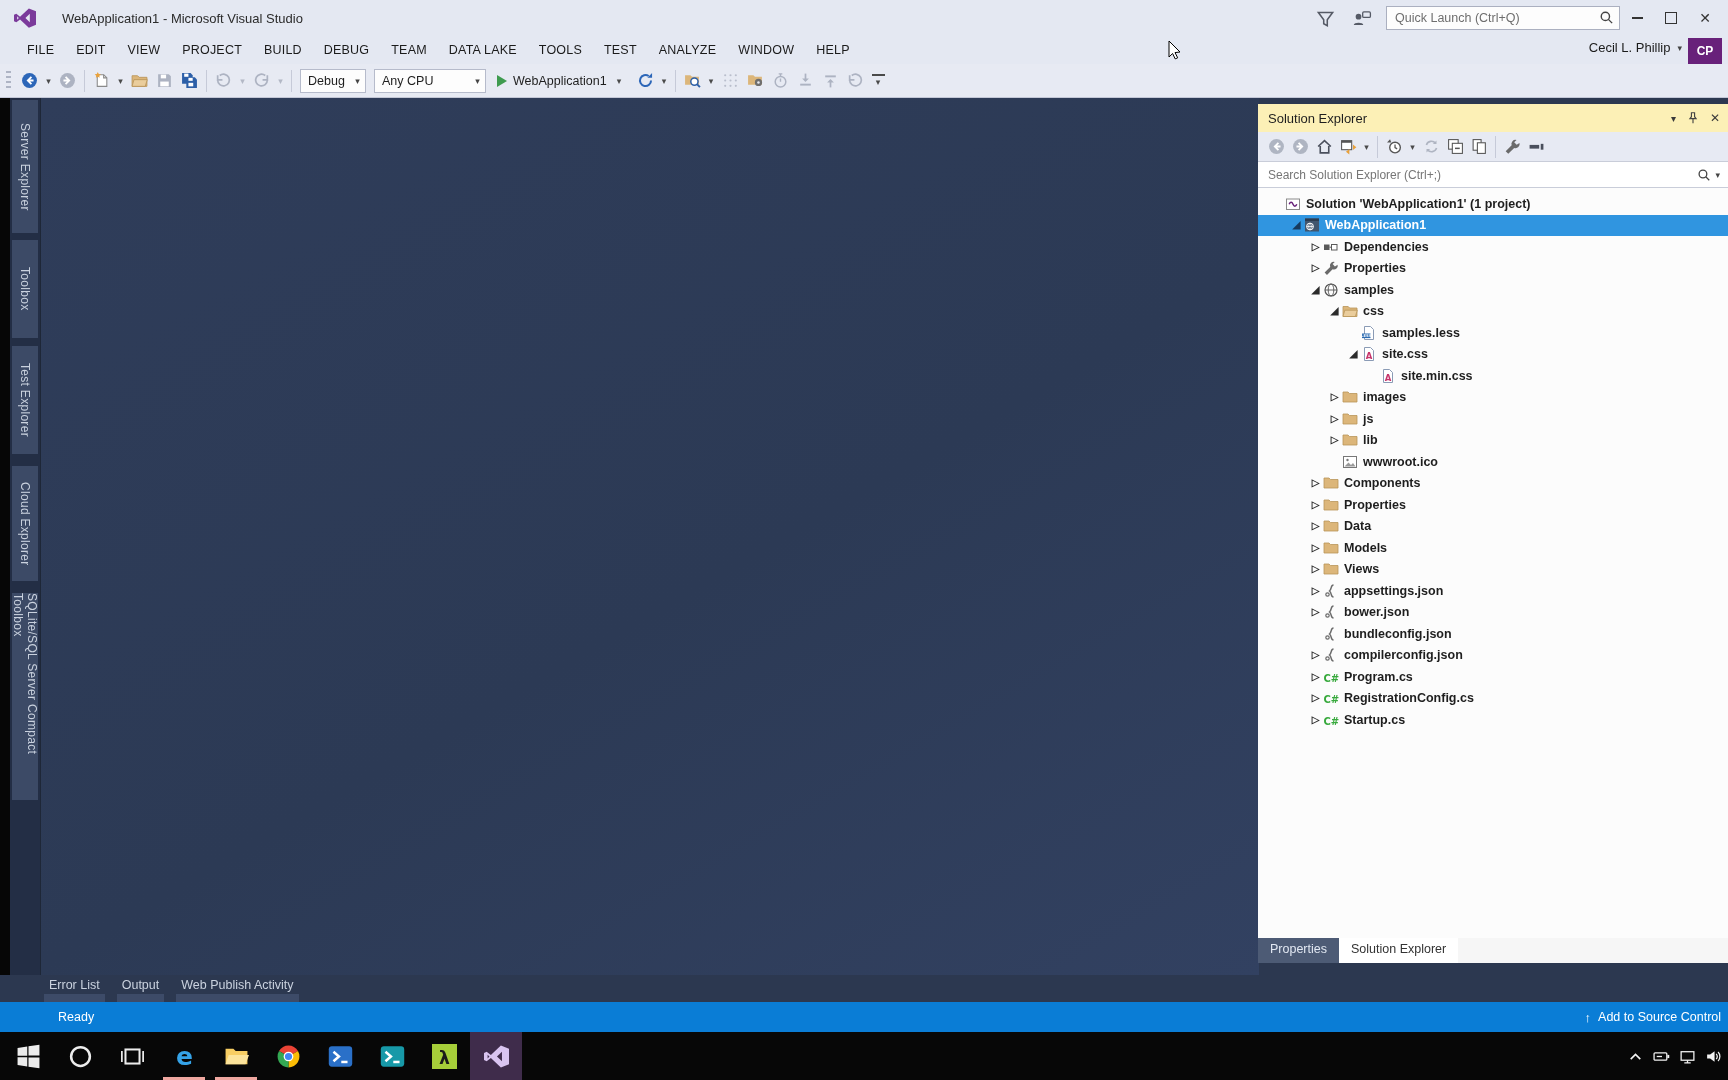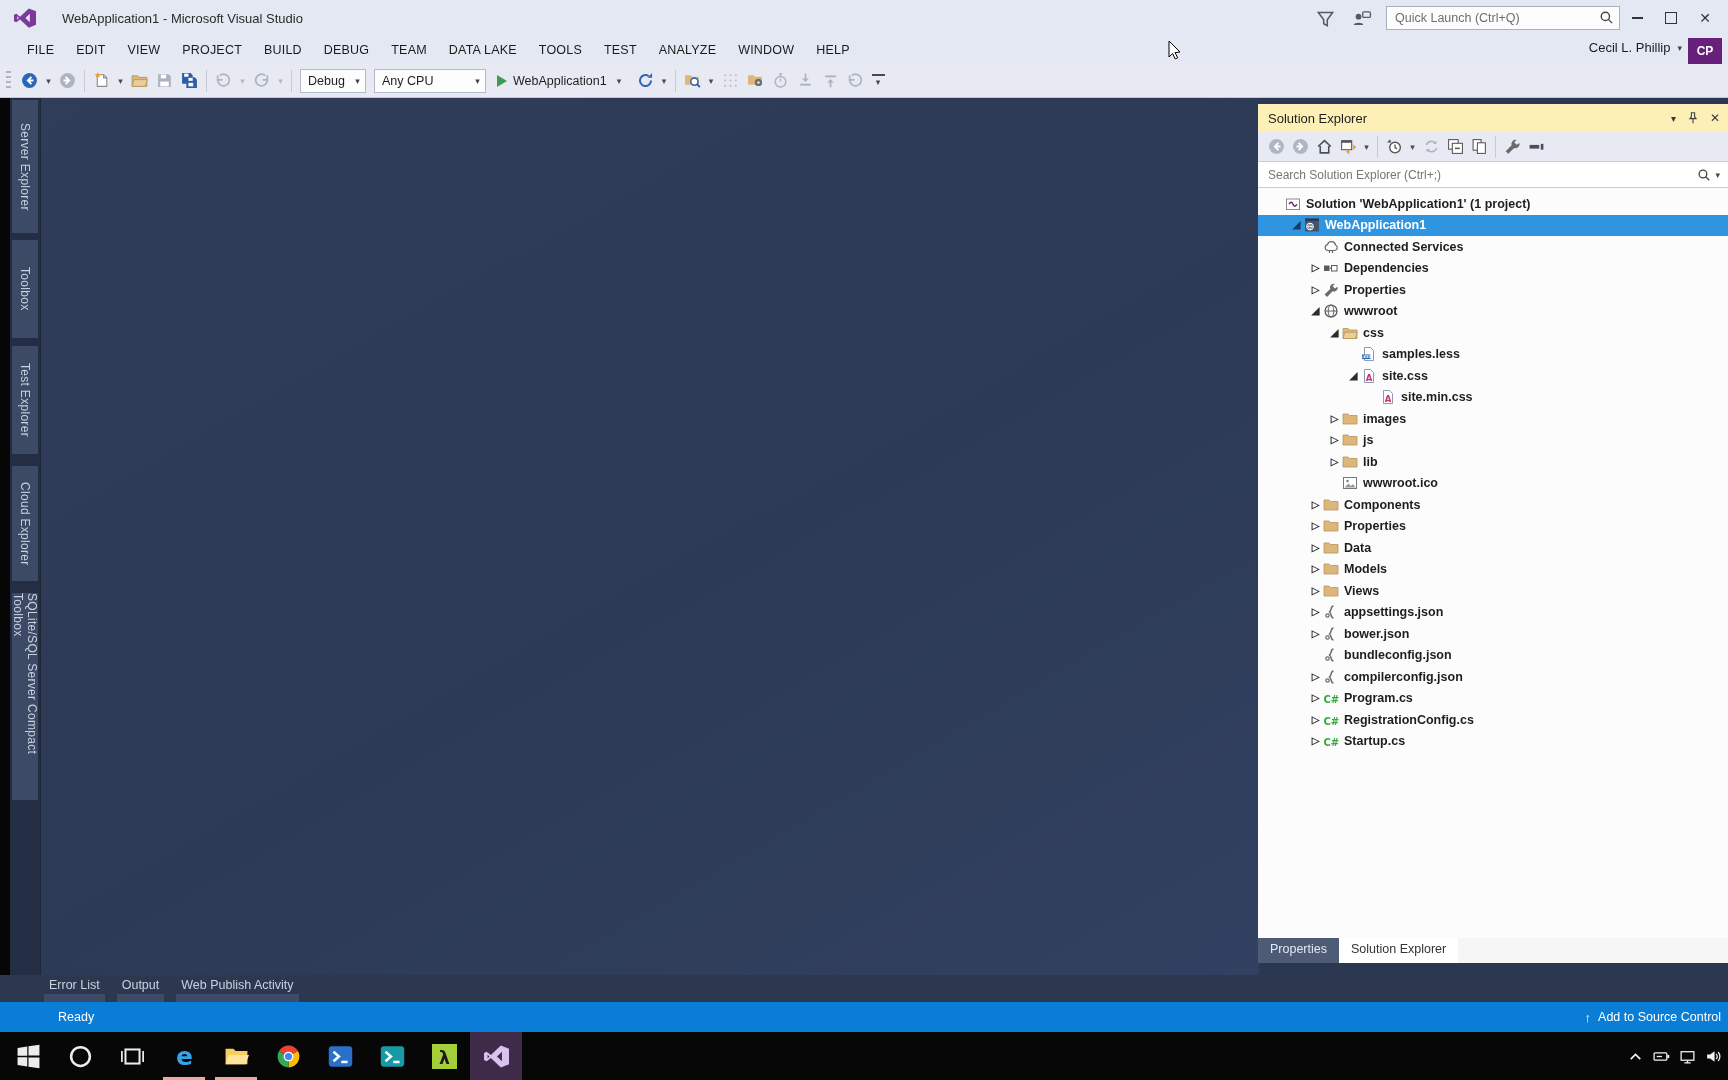--- a/index.html
+++ b/index.html
@@ -620,46 +620,39 @@
             <span class="tlabel">Solution 'WebApplication1' (1 project)</span>
           </div>
           <div class="trow sel" style="padding-left: 31px;">
             <span class="exp">◢</span>
             <svg class="ico" viewBox="0 0 16 16">
               <use href="#s-webproject"></use>
             </svg>
             <span class="tlabel">WebApplication1</span>
           </div>
           <div class="trow" style="padding-left: 50px;">
-            <span class="exp"></span>
-            <svg class="ico" viewBox="0 0 16 16">
-              <use href="#s-cloud"></use>
-            </svg>
-            <span class="tlabel">Connected Services</span>
-          </div>
-          <div class="trow" style="padding-left: 50px;">
             <span class="exp">▷</span>
             <svg class="ico" viewBox="0 0 16 16">
               <use href="#s-deps"></use>
             </svg>
             <span class="tlabel">Dependencies</span>
           </div>
           <div class="trow" style="padding-left: 50px;">
             <span class="exp">▷</span>
             <svg class="ico" viewBox="0 0 16 16">
               <use href="#s-wrench"></use>
             </svg>
             <span class="tlabel">Properties</span>
           </div>
           <div class="trow" style="padding-left: 50px;">
             <span class="exp">◢</span>
             <svg class="ico" viewBox="0 0 16 16">
               <use href="#s-globe"></use>
             </svg>
-            <span class="tlabel">wwwroot</span>
+            <span class="tlabel">samples</span>
           </div>
           <div class="trow" style="padding-left: 69px;">
             <span class="exp">◢</span>
             <svg class="ico" viewBox="0 0 16 16">
               <use href="#s-folder"></use>
             </svg>
             <span class="tlabel">css</span>
           </div>
           <div class="trow" style="padding-left: 88px;">
             <span class="exp"></span>

